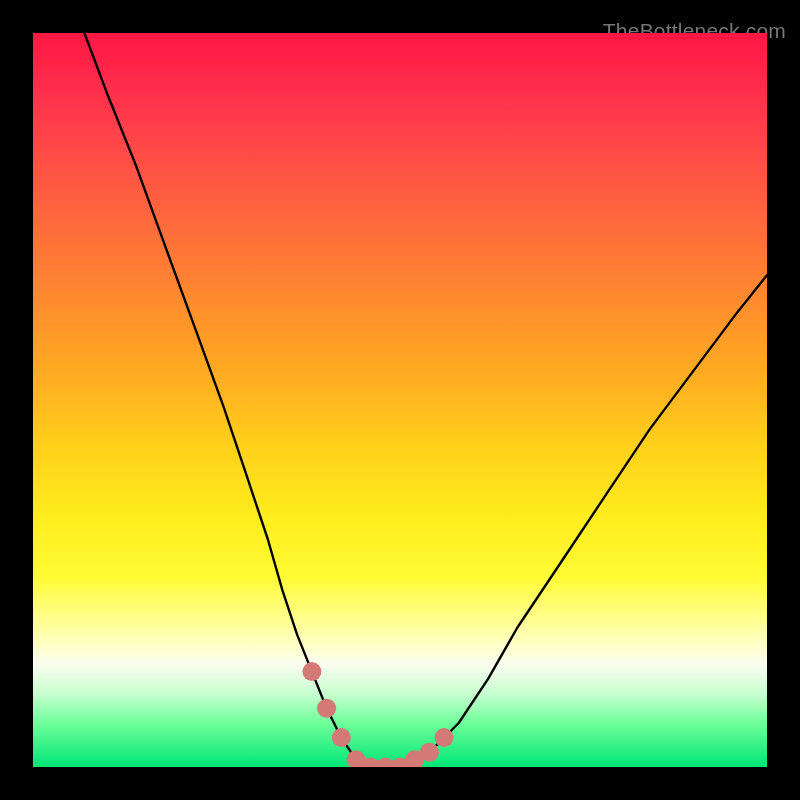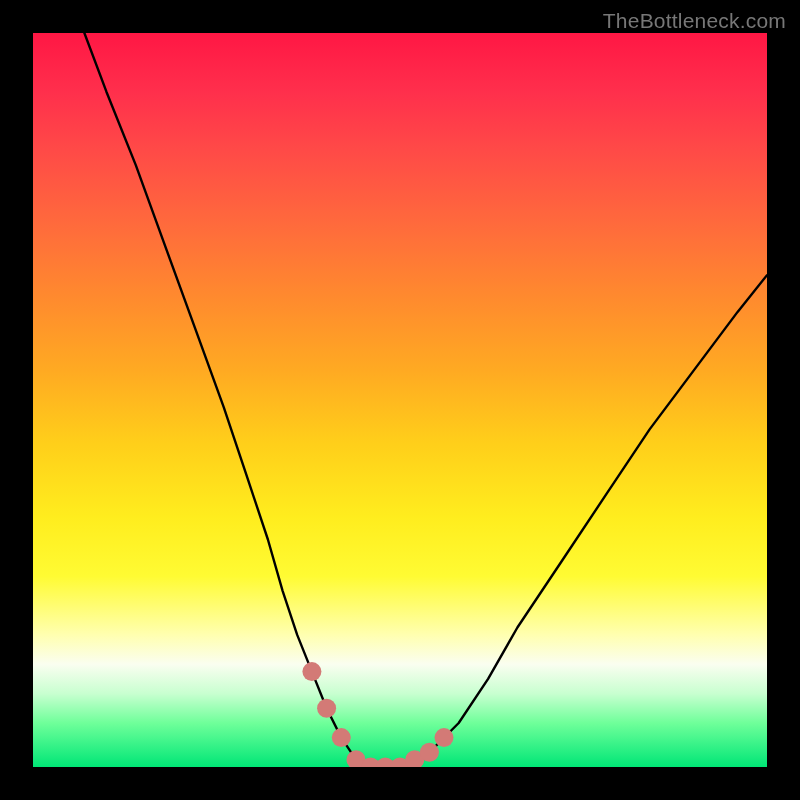--- a/index.html
+++ b/index.html
@@ -36,21 +36,21 @@
       #ffffb0 82%,
       #fafef0 86%,
       #c8ffd0 90%,
       #6fff9a 94%,
       #00e676 100%
     );
     overflow: hidden;
   }
   .attribution {
     position: absolute;
-    top: 9px;
+    top: 19px;
     right: 14px;
     color: #777;
     font-size: 21px;
     font-weight: 500;
     letter-spacing: 0.2px;
   }
   svg.curve {
     position: absolute;
     left: 0; top: 0;
     width: 100%;

